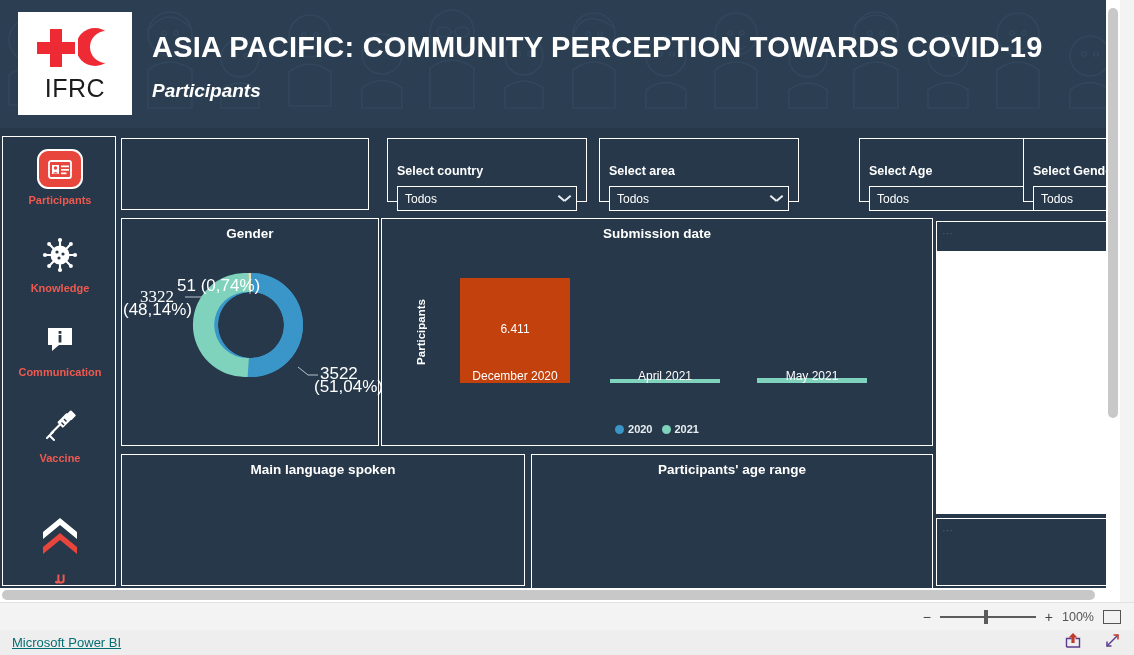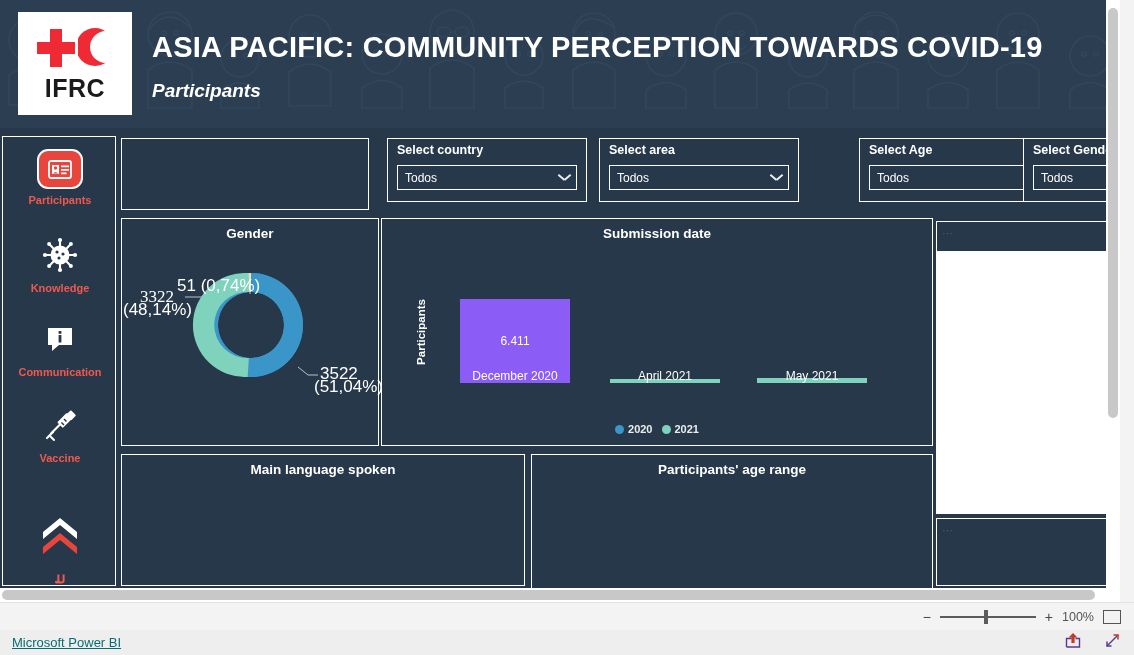--- a/index.html
+++ b/index.html
@@ -49,21 +49,21 @@
     content: ""; position: absolute; left: -2px; top: 0;
     width: 38px; height: 38px; border-radius: 50%;
     background: #ee2b35;
   }
   .rc-crescent::after {
     content: ""; position: absolute; left: 12px; top: 3px;
     width: 32px; height: 32px; border-radius: 50%;
     background: #ffffff;
   }
   #logo-text {
-    font-size: 25px; font-weight: bold; color: #1b1b1b;
+    font-size: 25px; font-weight: normal; color: #1b1b1b;
     letter-spacing: .5px; margin-top: 3px;
   }
   #banner-title {
     position: absolute; left: 152px; top: 31px;
     font-size: 29px; font-weight: bold; color: #ffffff;
     letter-spacing: .2px; white-space: nowrap;
   }
   #banner-subtitle {
     position: absolute; left: 152px; top: 80px;
     font-size: 19px; font-style: italic; font-weight: bold;
@@ -92,21 +92,21 @@
   }
   .nav-label {
     margin-top: 5px; font-size: 11px; font-weight: bold; color: #f0594f;
     white-space: nowrap;
   }
 
   
   .slicer {
     position: absolute; height: 64px;
     border: 1px solid #ffffff; background: #263849;
-    padding: 4px 9px 0 9px;
+    padding: 25px 9px 0 9px;
   }
   .slicer-title {
     font-size: 12.5px; font-weight: bold; color: #ffffff;
     white-space: nowrap;
   }
   .slicer-box {
     margin-top: 8px; height: 25px;
     border: 1px solid #ffffff; background: #263849;
     display: flex; align-items: center; justify-content: space-between;
     padding: 0 6px 0 7px;
@@ -502,21 +502,21 @@
 
     </div>
 
     <div class="panel" style="left:381px; top:218px; width:552px; height:228px;">
       <div class="panel-title">Submission date</div>
 
       <div id="axis-title">Participants</div>
 
       <div id="plot">
         <div class="bar-col" style="left:48px; width:110px; height:125px;">
-          <div class="bar" style="height:84px; background:#8b5cf6;">
+          <div class="bar" style="height:105px; background:#c2410c;">
             <span class="bar-val">6.411</span>
           </div>
           <span class="bar-cat">December 2020</span>
         </div>
 
         <div class="bar-col" style="left:198px; width:110px; height:125px;">
           <div class="bar" style="height:4px; background:#7fd3bc;"></div>
           <span class="bar-cat">April 2021</span>
         </div>
 

